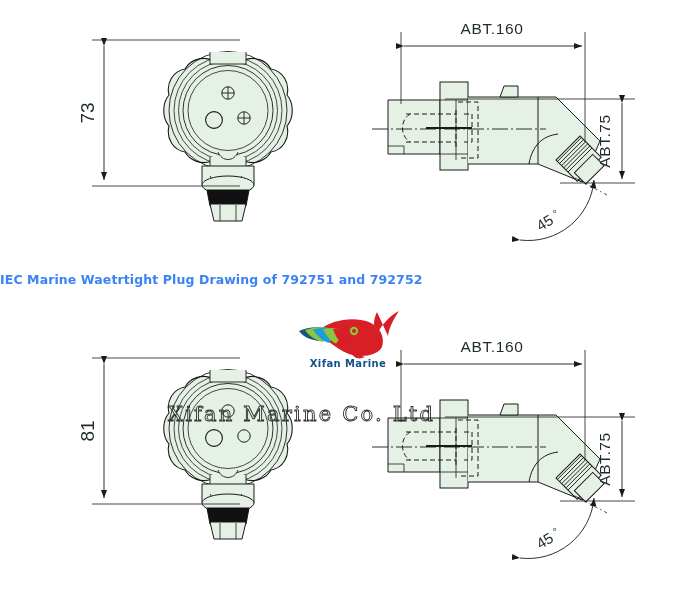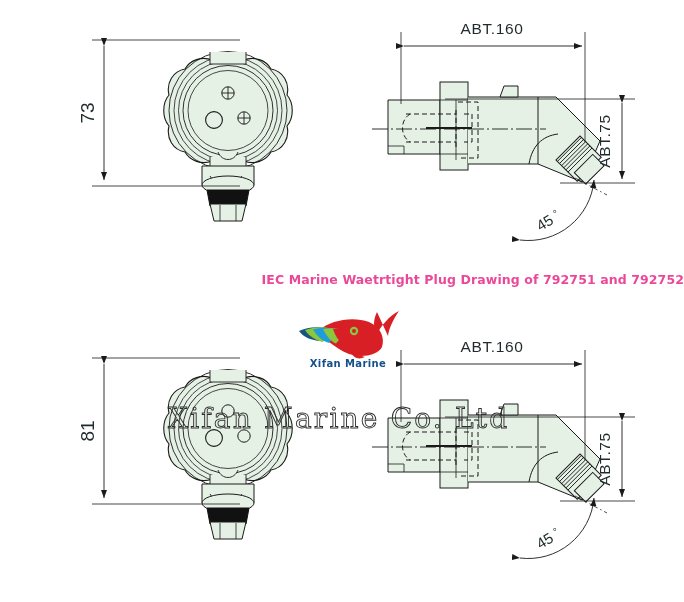--- a/index.html
+++ b/index.html
@@ -25,25 +25,25 @@
     left: 0;
     top: 0;
     width: 684px;
     height: 602px;
   }
   .caption {
     position: absolute;
     left: 0;
     top: 272px;
     width: 684px;
-    text-align: right;
+    text-align: left;
     font-family: "DejaVu Sans", sans-serif;
     font-size: 12.5px;
     font-weight: bold;
-    color: #ec4899;
+    color: #3b82f6;
     letter-spacing: 0.1px;
     white-space: nowrap;
   }
   .logo-block {
     position: absolute;
     left: 283px;
     top: 310px;
     width: 130px;
     height: 76px;
   }
@@ -66,21 +66,21 @@
     color: #13508c;
     letter-spacing: 0.4px;
     white-space: nowrap;
   }
   .watermark-line {
     position: absolute;
     left: 168px;
     top: 402px;
     width: 330px;
     font-family: "DejaVu Serif", serif;
-    font-size: 28px;
+    font-size: 21px;
     font-weight: normal;
     letter-spacing: 2.2px;
     color: rgba(255,255,255,0.0);
     -webkit-text-stroke: 0.9px #2e2e2e;
     white-space: nowrap;
   }
 </style>
 </head>
 <body>
 

